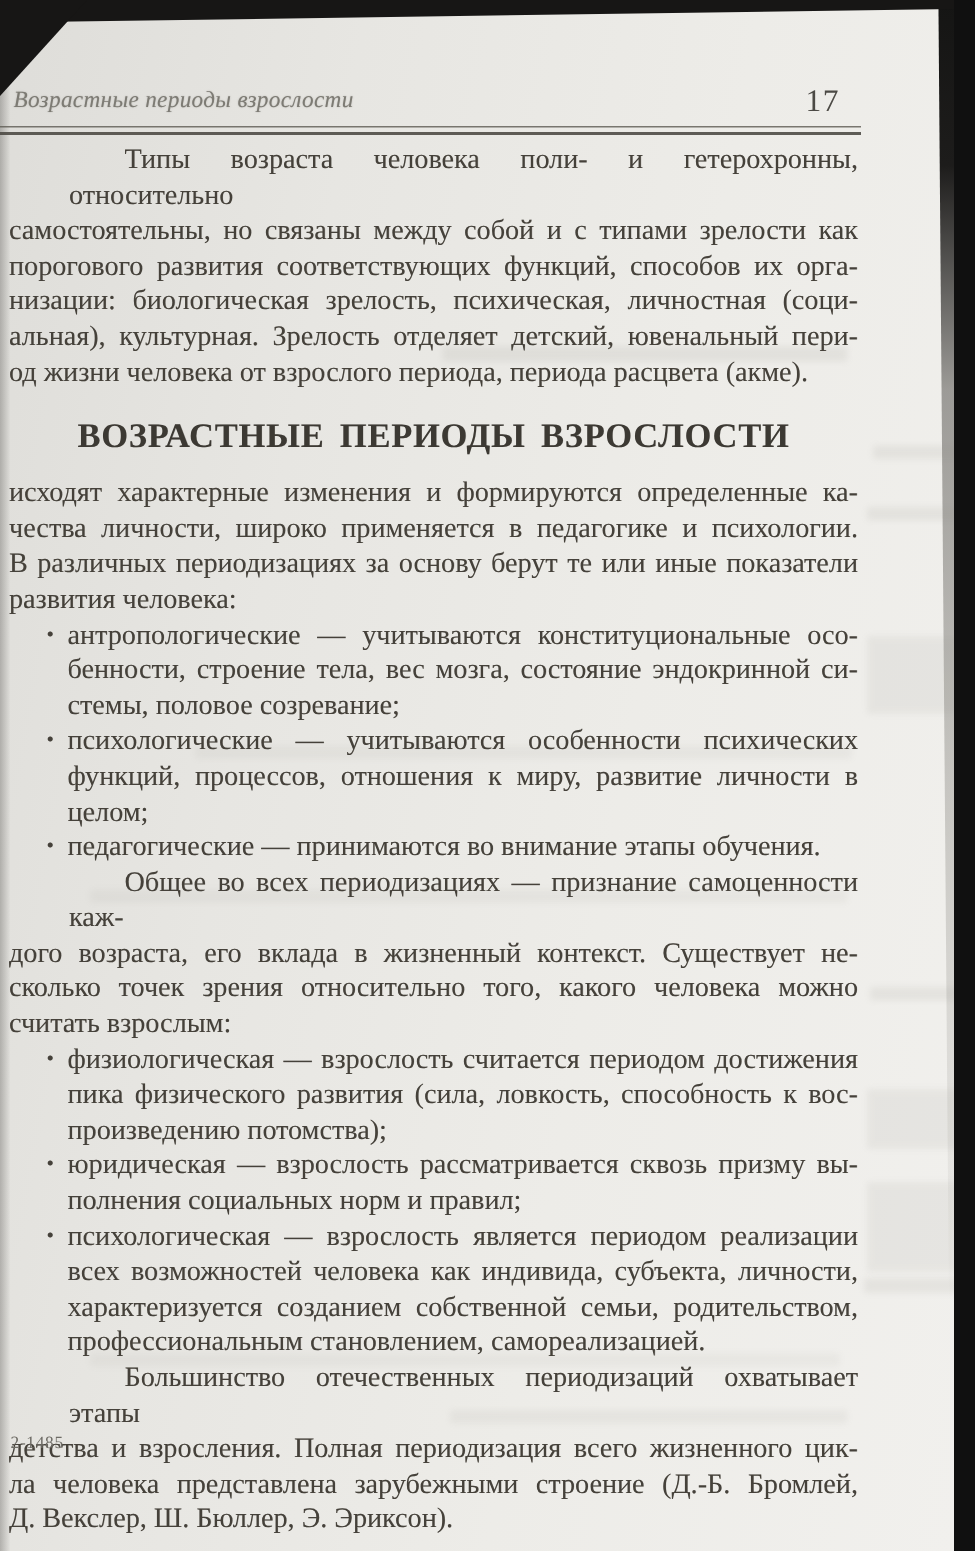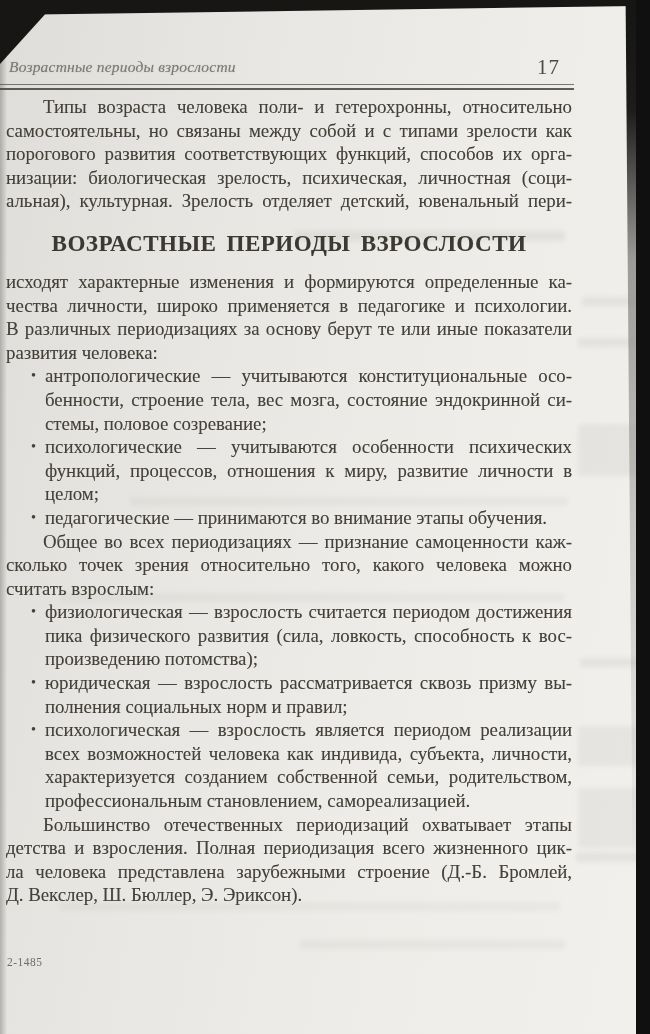--- a/index.html
+++ b/index.html
@@ -28,21 +28,21 @@
     font-size:21px;color:#4c4a45;letter-spacing:1px;}
   .header-rule{position:absolute;top:84px;left:0;width:574px;height:3px;
     border-top:1px solid rgba(92,89,82,.8);
     border-bottom:2px solid rgba(70,67,61,.85);}
   
   .column{position:absolute;top:95px;left:6px;width:566px;
     color:#45413a;font-size:18.8px;line-height:23.6px;
     text-shadow:.2px .2px .3px rgba(69,65,58,.3);}
   .line{text-align:justify;text-align-last:justify;white-space:normal;}
   .line.last{text-align-last:left;}
-  .line.first{text-indent:37px;}
+  .line.first{text-indent:37px;padding-left:40px;}
   .section-heading{font-weight:bold;font-size:23px;line-height:28px;
     letter-spacing:.5px;word-spacing:4px;text-align:center;color:#3c3933;
     margin:17px 0 12px 0;}
   .bullet-item{position:relative;margin-left:39px;}
   .bullet-item .bullet-marker{position:absolute;left:-14px;top:0;
     font-size:14px;line-height:23.6px;color:#45413a;}
   
   .footer-mark{position:absolute;top:956px;left:7px;
     font-size:11.5px;color:#6e6c66;letter-spacing:.5px;}
   
@@ -88,20 +88,21 @@
   <div class="page-number">17</div>
   <div class="header-rule"></div>
 
   <div class="column">
       <div class="para">
         <div class="line first">Типы возраста человека поли- и гетерохронны, относительно</div>
         <div class="line">самостоятельны, но связаны между собой и с типами зрелости как</div>
         <div class="line">порогового развития соответствующих функций, способов их орга-</div>
         <div class="line">низации: биологическая зрелость, психическая, личностная (соци-</div>
         <div class="line">альная), культурная. Зрелость отделяет детский, ювенальный пери-</div>
+        <div class="line last">од жизни человека от взрослого периода, периода расцвета (акме).</div>
       </div>
       <div class="section-heading">ВОЗРАСТНЫЕ ПЕРИОДЫ ВЗРОСЛОСТИ</div>
       <div class="para">
         <div class="line">исходят характерные изменения и формируются определенные ка-</div>
         <div class="line">чества личности, широко применяется в педагогике и психологии.</div>
         <div class="line">В различных периодизациях за основу берут те или иные показатели</div>
         <div class="line last">развития человека:</div>
       </div>
       <div class="bullet-item">
         <div class="bullet-marker">•</div>
@@ -114,20 +115,21 @@
         <div class="line">психологические — учитываются особенности психических</div>
         <div class="line">функций, процессов, отношения к миру, развитие личности в</div>
         <div class="line last">целом;</div>
       </div>
       <div class="bullet-item">
         <div class="bullet-marker">•</div>
         <div class="line last">педагогические — принимаются во внимание этапы обучения.</div>
       </div>
       <div class="para">
         <div class="line first">Общее во всех периодизациях — признание самоценности каж-</div>
+        <div class="line">дого возраста, его вклада в жизненный контекст. Существует не-</div>
         <div class="line">сколько точек зрения относительно того, какого человека можно</div>
         <div class="line last">считать взрослым:</div>
       </div>
       <div class="bullet-item">
         <div class="bullet-marker">•</div>
         <div class="line">физиологическая — взрослость считается периодом достижения</div>
         <div class="line">пика физического развития (сила, ловкость, способность к вос-</div>
         <div class="line last">произведению потомства);</div>
       </div>
       <div class="bullet-item">

